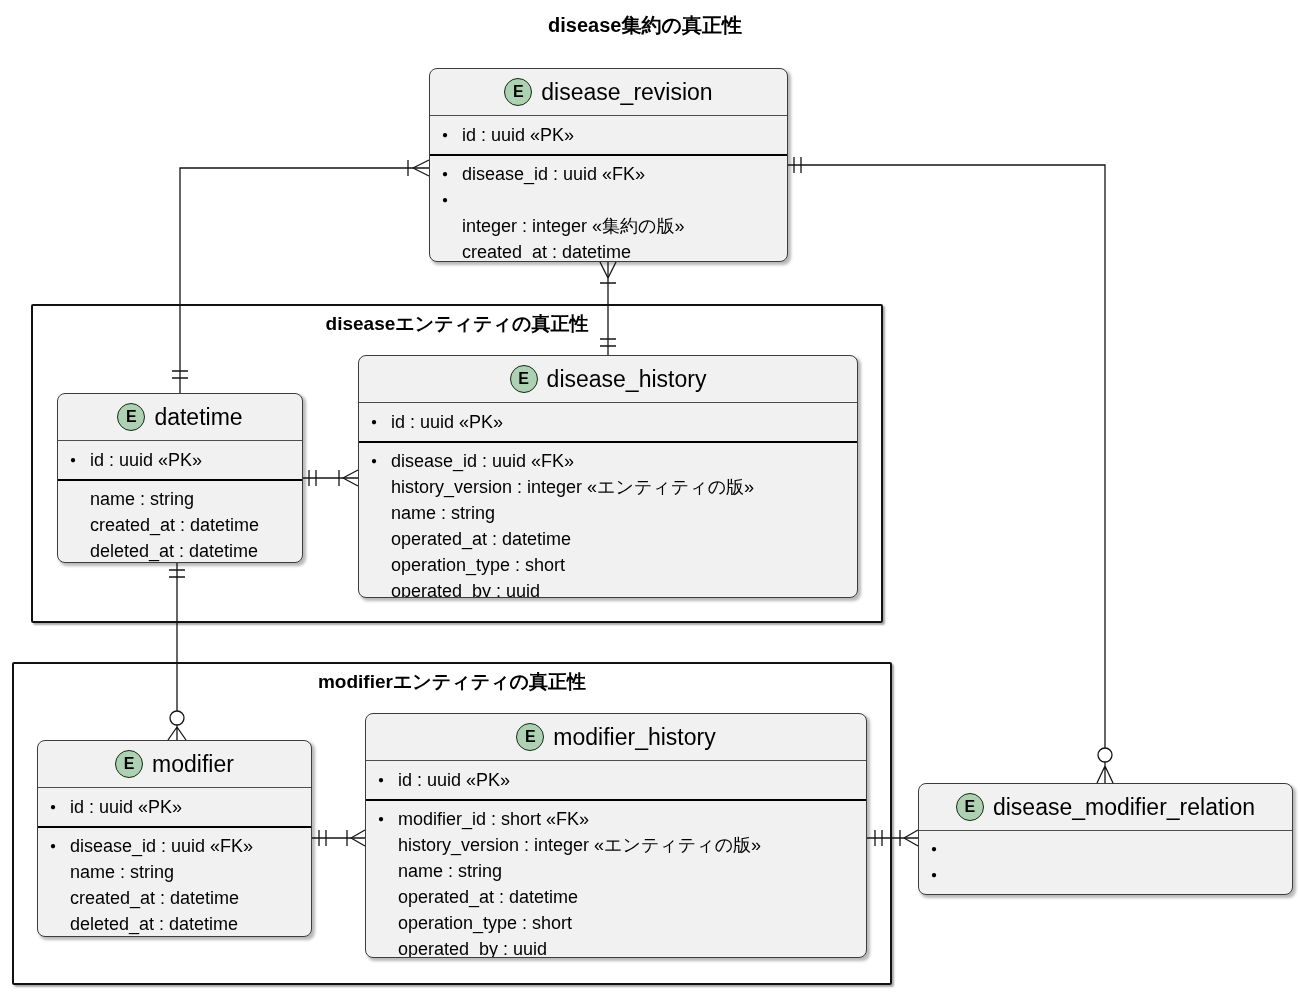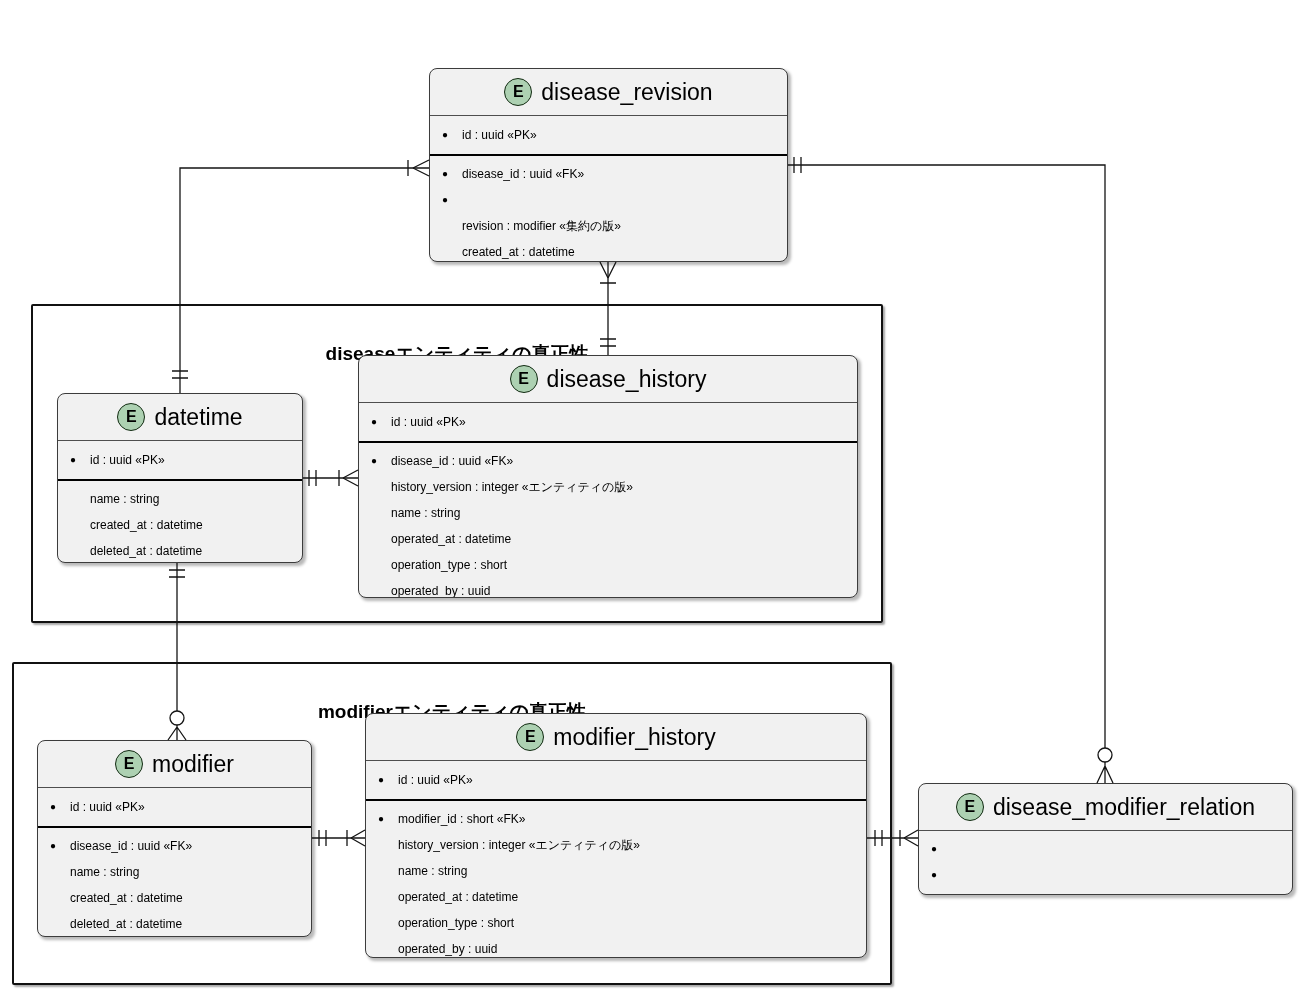--- a/index.html
+++ b/index.html
@@ -17,21 +17,21 @@
   .diagram-title{
     position:absolute;left:0;top:12px;width:1290px;
     text-align:center;font-size:20px;font-weight:bold;color:#000;
   }
 
   .group{
     position:absolute;border:2px solid var(--group-border);background:transparent;
     border-radius:2px;box-shadow:2px 2px 2px rgba(0,0,0,.35);z-index:1;
   }
   .group-title{
-    text-align:center;font-size:19px;font-weight:bold;color:#000;padding-top:5px;margin-top:30px;
+    text-align:center;font-size:19px;font-weight:bold;color:#000;padding-top:5px;
   }
 
   .entity{
     position:absolute;background:var(--entity-fill);
     border:1.4px solid var(--entity-border);border-radius:8px;
     box-shadow:2.5px 2.5px 3px rgba(0,0,0,.28);
     display:flex;flex-direction:column;z-index:2;overflow:hidden;
   }
   .ent-header{
     height:47px;flex:0 0 auto;display:flex;align-items:center;justify-content:center;
@@ -48,31 +48,32 @@
     flex:0 0 auto;padding:6px 0;border-bottom:2px solid #000;
   }
   .ent-body{flex:1 1 auto;padding-top:5px;}
   .field-row{
     display:flex;align-items:center;line-height:26px;height:26px;
     padding-left:12px;white-space:nowrap;
   }
   .bullet{
     width:20px;flex:0 0 auto;font-size:10px;color:#000;line-height:26px;
   }
-  .ftext{font-size:12px;color:#000;}
+  .ftext{font-size:18px;color:#000;}
 
   svg.links{position:absolute;left:0;top:0;z-index:5;pointer-events:none;}
   svg.links path{stroke:var(--line);stroke-width:1.3;fill:none;}
   svg.links circle{stroke:var(--line);stroke-width:1.3;fill:#fff;}
 </style>
 </head>
 <body>
 
 <div class="canvas">
 
+  <div class="diagram-title">disease集約の真正性</div>
 
   <div class="group" style="left:31px;top:304px;width:852px;height:319px;">
     <div class="group-title">diseaseエンティティの真正性</div>
   </div>
 
   <div class="group" style="left:12px;top:662px;width:880px;height:323px;">
     <div class="group-title">modifierエンティティの真正性</div>
   </div>
 
   <div class="entity" style="left:429px;top:68px;width:359px;height:194px;">
@@ -89,21 +90,21 @@
     <div class="ent-body">
         <div class="field-row">
           <span class="bullet">●</span>
           <span class="ftext">disease_id : uuid «FK»</span>
         </div>
         <div class="field-row">
           <span class="bullet">●</span>
         </div>
         <div class="field-row">
           <span class="bullet"></span>
-          <span class="ftext">revision : modifier «集約の版»</span>
+          <span class="ftext">integer : integer «集約の版»</span>
         </div>
         <div class="field-row">
           <span class="bullet"></span>
           <span class="ftext">created_at : datetime</span>
         </div>
       </div>
   </div>
 
   <div class="entity" style="left:57px;top:393px;width:246px;height:170px;">
     <div class="ent-header">

